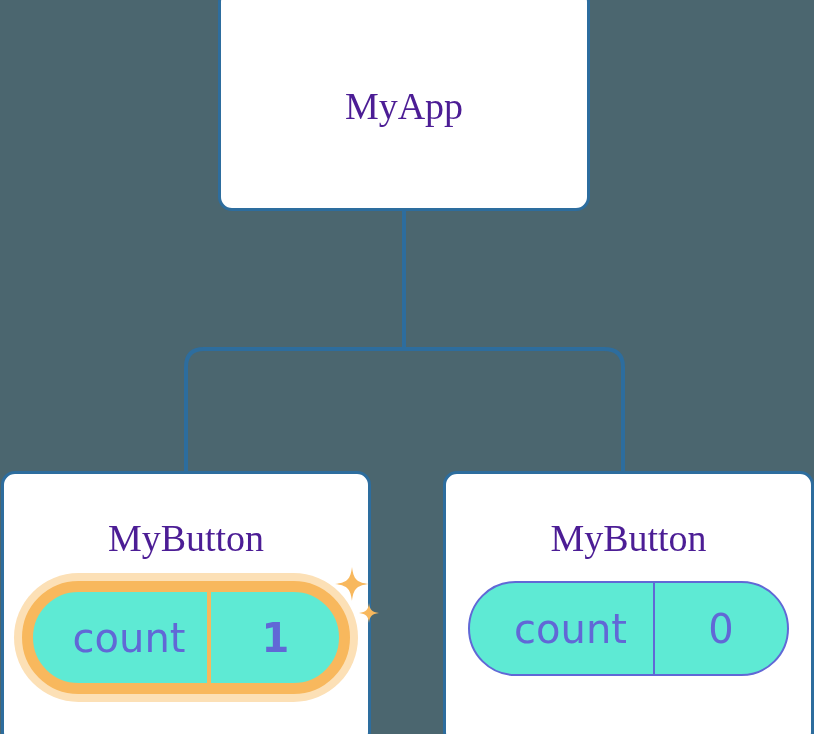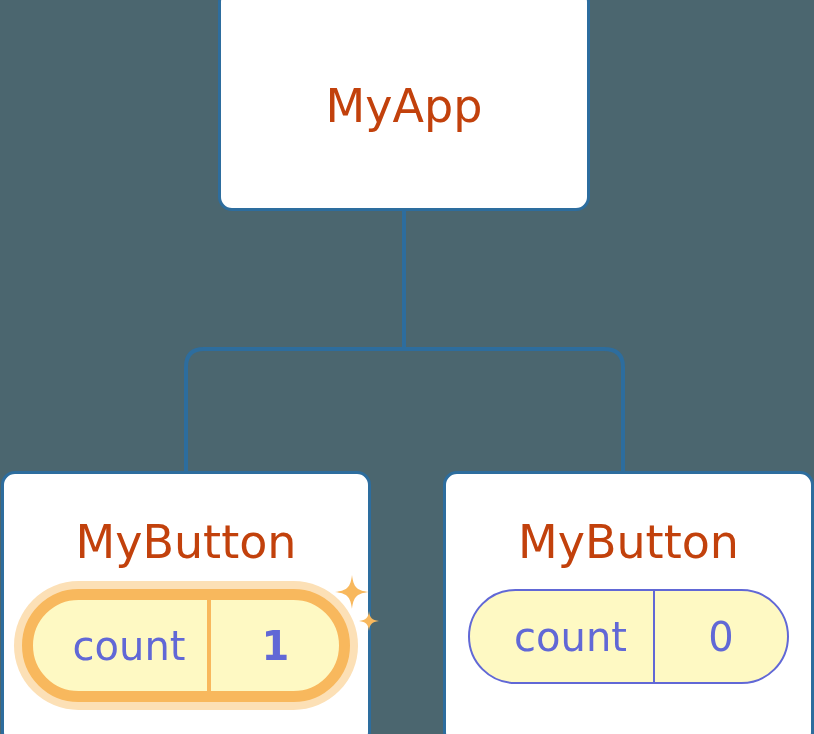--- a/index.html
+++ b/index.html
@@ -37,26 +37,27 @@
     background: #ffffff;
     border: 3px solid #2d6d9e;
     border-radius: 14px;
     box-sizing: border-box;
     display: flex;
     flex-direction: column;
     align-items: center;
   }
 
   .card-title {
-    color: #c2410c;
-    font-size: 46px;
+    color: #4c1d95;
+    font-size: 38px;
     font-weight: 400;
     letter-spacing: 0px;
     line-height: 1;
     white-space: nowrap;
+    font-family: Liberation Serif, serif;
   }
 
   
   #card-myapp {
     left: 218px;
     top: -12px;
     width: 372px;
     height: 223px;
     justify-content: center;
   }
@@ -90,21 +91,21 @@
     align-items: center;
     justify-content: center;
   }
 
   .pill {
     position: relative;
     display: flex;
     align-items: stretch;
     border: 2px solid #6168d6;
     border-radius: 999px;
-    background: #fef9c3;
+    background: #5eead4;
     height: 95px;
     box-sizing: border-box;
   }
   .pill .pill-key,
   .pill .pill-val {
     display: flex;
     align-items: center;
     justify-content: center;
     color: #6168d6;
     font-size: 40px;

